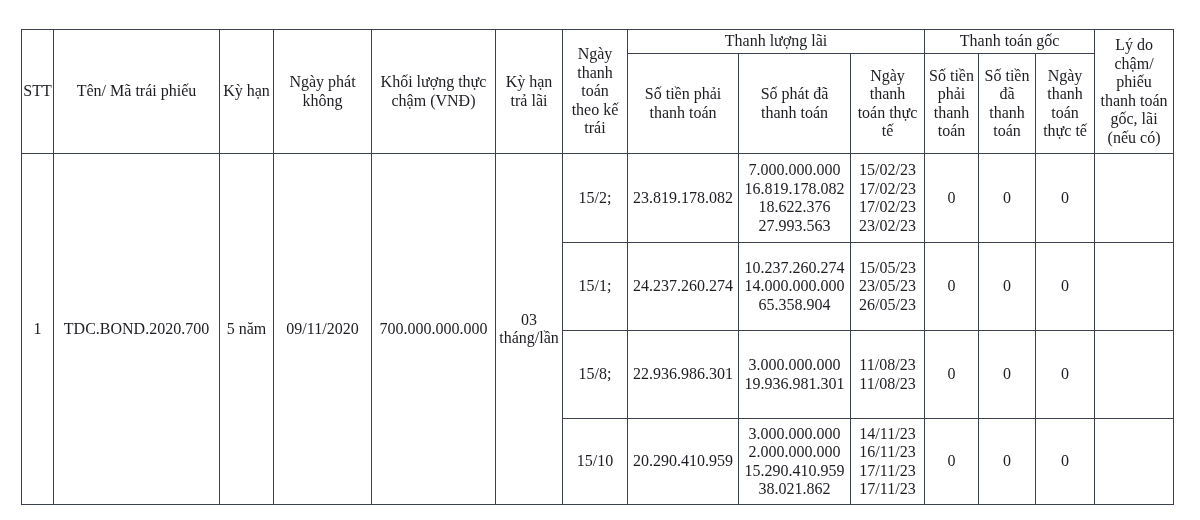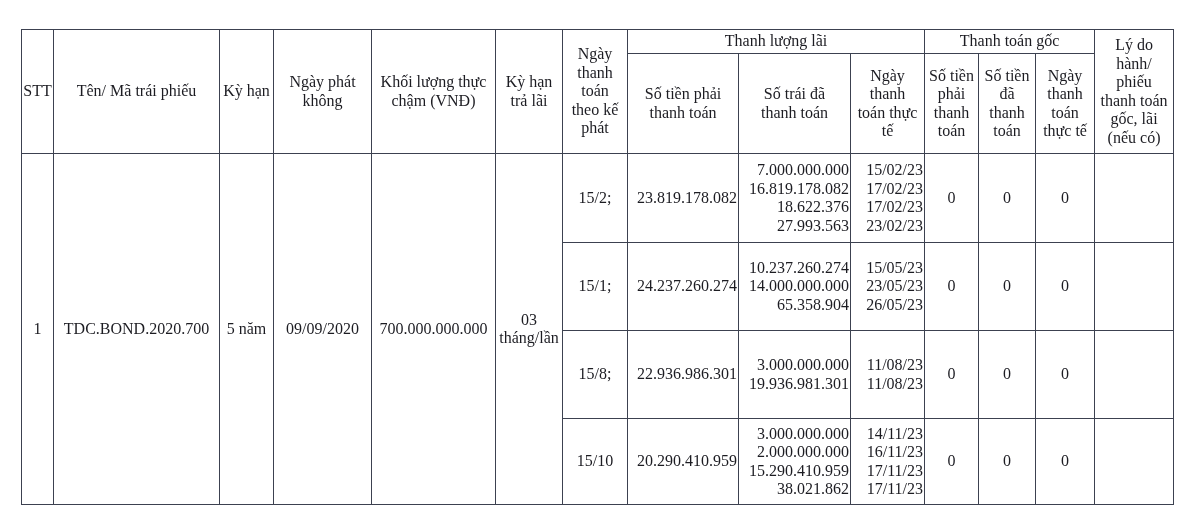--- a/index.html
+++ b/index.html
@@ -3,21 +3,21 @@
 <meta charset="utf-8">
 <style>
   html, body { margin:0; padding:0; background:#ffffff; }
   body { width:1200px; height:520px; position:relative; overflow:hidden;
          font-family:"Liberation Serif", "DejaVu Serif", serif; color:#1c1c22; }
   table { position:absolute; left:21px; top:29px; border-collapse:collapse;
           table-layout:fixed; width:1152px; }
   td, th { border:1.3px solid #3c4150; padding:0 1px; font-weight:normal;
            font-size:16px; line-height:18.5px; text-align:center; vertical-align:middle;
            overflow:hidden; white-space:nowrap; }
-  .r { text-align:right; }
+  .r { }
   .lines span { display:block; }
 </style>
 </head>
 <body>
 
 <table>
   <colgroup>
     <col style="width:32px">
       <col style="width:166px">
       <col style="width:54px">
@@ -48,40 +48,40 @@
       </th>
       <th rowspan="2" class="lines">
         <span>Kỳ hạn</span>
           <span>trả lãi</span>
       </th>
       <th rowspan="2" class="lines">
         <span>Ngày</span>
           <span>thanh</span>
           <span>toán</span>
           <span>theo kế</span>
-          <span>phát</span>
+          <span>trái</span>
       </th>
       <th colspan="3">Thanh lượng lãi</th>
       <th colspan="3">Thanh toán gốc</th>
       <th rowspan="2" class="lines">
         <span>Lý do</span>
-          <span>hành/</span>
+          <span>chậm/</span>
           <span>phiếu</span>
           <span>thanh toán</span>
           <span>gốc, lãi</span>
           <span>(nếu có)</span>
       </th>
     </tr>
     <tr style="height:100px">
       <th class="lines">
         <span>Số tiền phải</span>
           <span>thanh toán</span>
       </th>
       <th class="lines">
-        <span>Số trái đã</span>
+        <span>Số phát đã</span>
           <span>thanh toán</span>
       </th>
       <th class="lines">
         <span>Ngày</span>
           <span>thanh</span>
           <span>toán thực</span>
           <span>tế</span>
       </th>
       <th class="lines">
         <span>Số tiền</span>
@@ -102,21 +102,21 @@
           <span>thực tế</span>
       </th>
     </tr>
   </thead>
   <tbody>
 
     <tr style="height:89px">
       <td rowspan="4">1</td>
       <td rowspan="4">TDC.BOND.2020.700</td>
       <td rowspan="4">5 năm</td>
-      <td rowspan="4">09/09/2020</td>
+      <td rowspan="4">09/11/2020</td>
       <td rowspan="4">700.000.000.000</td>
       <td rowspan="4" class="lines">
         <span>03</span>
           <span>tháng/lần</span>
       </td>
       <td>15/2;</td>
       <td class="r">23.819.178.082</td>
       <td class="r lines">
         <span>7.000.000.000</span>
           <span>16.819.178.082</span>

